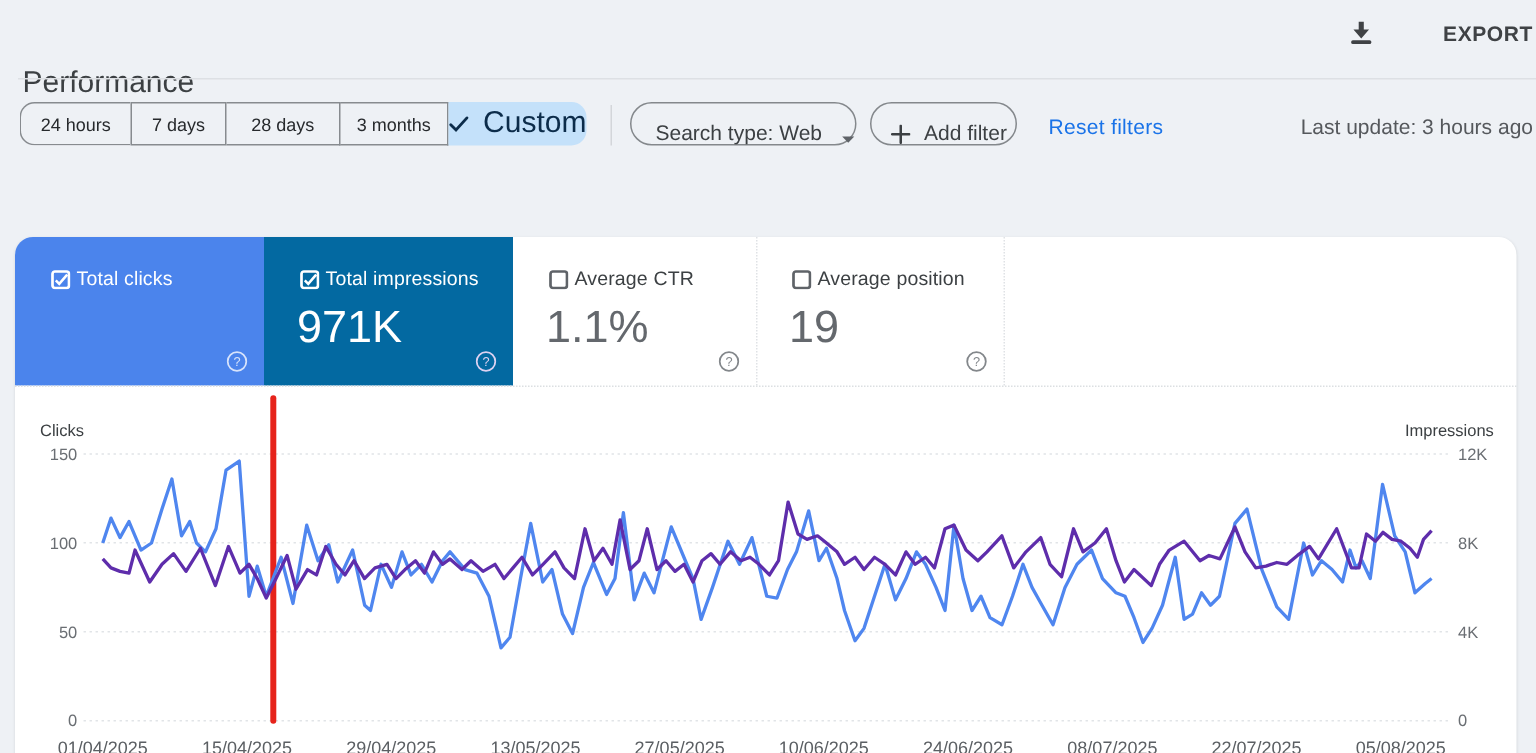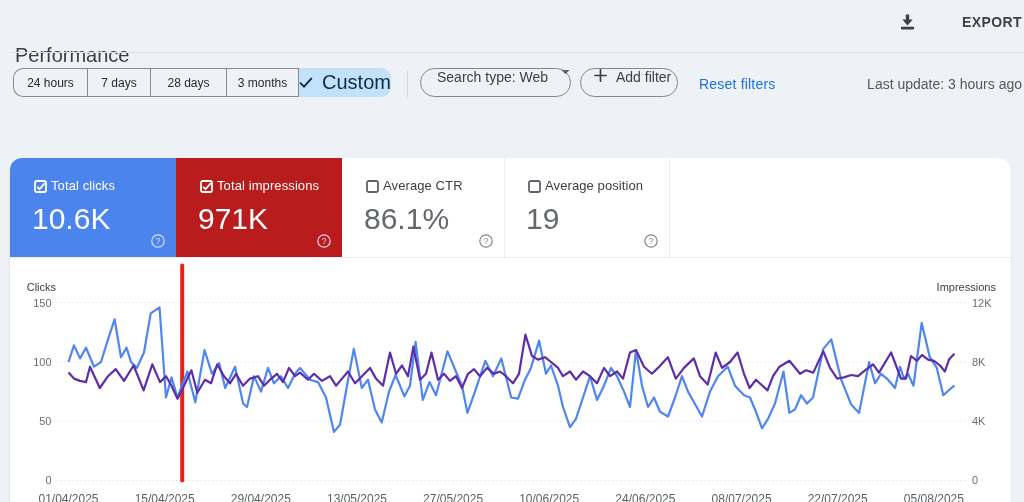--- a/index.html
+++ b/index.html
@@ -4,21 +4,21 @@
 <style>
 * { margin:0; padding:0; box-sizing:border-box; }
 html,body { width:1024px; height:502px; overflow:hidden; }
 body { background:#eef1f5; font-family:"Liberation Sans",sans-serif; position:relative; }
 .abs { position:absolute; }
 #title { left:15px; top:11px; font-size:20px; color:#3c4043;margin-top:33px; }
 #export { right:2px; top:14px; display:flex; align-items:center; color:#3f4245; font-size:14px; font-weight:bold; letter-spacing:.4px;gap:35px; }
 #hr1 { left:12px; top:52px; width:1012px; height:1px; background:#dde0e4; }
 
 .seg { top:68px; height:29px; border:1px solid #878b8f; background:transparent; display:flex; align-items:center; justify-content:center; font-size:12px; color:#272a2d; }
-.pill { white-space:nowrap; top:68px; height:29px; border:1px solid #84888c; border-radius:15px; display:flex; align-items:flex-start; font-size:14px; color:#3c4043; }
+.pill { white-space:nowrap; top:68px; height:29px; border:1px solid #84888c; border-radius:15px; display:flex; align-items:flex-end; font-size:14px; color:#3c4043; }
 #vdiv { left:407px; top:70px; width:1px; height:27px; background:#d3d6da; }
 #reset { left:699px; top:76px; font-size:14px; font-weight:400; color:#1a73e8; letter-spacing:.2px;}
 #lastupd { right:2px; top:76px; font-size:14px; color:#55585c; }
 
 #card { left:10px; top:120px; width:1001px; height:367px; background:#fff; border-radius:12px; box-shadow:0 1px 2px rgba(60,64,67,.15);margin-top:38px; }
 .tile { position:absolute; top:0; height:99px; }
 .tile .cb { position:absolute; left:24px; top:22px; width:13px; height:13px; border-radius:2px; }
 .tile .lbl { position:absolute; left:41px; top:20px; font-size:13px; font-weight:500; letter-spacing:.1px; }
 .tile .val { position:absolute; left:22px; top:46px; font-size:30px; line-height:30px; }
 .tile .help { position:absolute; right:11px; bottom:9px; width:14px; height:14px; }
@@ -59,44 +59,43 @@
 <div id="reset" class="abs">Reset filters</div>
 <div id="lastupd" class="abs">Last update: 3 hours ago</div>
 
 <div id="card" class="abs">
   <div class="tile" style="left:0;width:166px;background:#4b84ec;border-radius:12px 0 0 0;">
     <svg class="cb" viewBox="0 0 13 13">
         <rect x="1" y="1" width="11" height="11" rx="1.6" fill="none" stroke="#fff" stroke-width="1.8"></rect>
         <path d="M3.2 6.9 5.5 9.2 10.8 3.1" stroke="#fff" stroke-width="1.7" fill="none"></path>
       </svg>
     <div class="lbl" style="color:#fff;">Total clicks</div>
-    <div class="val" style="color:#fff;">10.6K</div>
     <svg class="help" viewBox="0 0 14 14">
         <circle cx="7" cy="7" r="6.2" fill="none" stroke="#d7e3fb" stroke-width="1.2"></circle>
         <text x="7" y="10" font-size="8.5" text-anchor="middle" fill="#d7e3fb" font-family="Liberation Sans">?</text>
       </svg>
   </div>
-  <div class="tile" style="left:166px;width:166px;background:#b91c1c;">
+  <div class="tile" style="left:166px;width:166px;background:#0369a1;">
     <svg class="cb" viewBox="0 0 13 13">
         <rect x="1" y="1" width="11" height="11" rx="1.6" fill="none" stroke="#fff" stroke-width="1.8"></rect>
         <path d="M3.2 6.9 5.5 9.2 10.8 3.1" stroke="#fff" stroke-width="1.7" fill="none"></path>
       </svg>
     <div class="lbl" style="color:#fff;">Total impressions</div>
     <div class="val" style="color:#fff;">971K</div>
     <svg class="help" viewBox="0 0 14 14">
         <circle cx="7" cy="7" r="6.2" fill="none" stroke="#ddd2f2" stroke-width="1.2"></circle>
         <text x="7" y="10" font-size="8.5" text-anchor="middle" fill="#ddd2f2" font-family="Liberation Sans">?</text>
       </svg>
   </div>
   <div class="tile" style="left:332px;width:162px;">
     <svg class="cb" viewBox="0 0 13 13">
         <rect x="1" y="1" width="11" height="11" rx="1.6" fill="none" stroke="#5f6368" stroke-width="1.8"></rect>
       </svg>
     <div class="lbl" style="color:#3c4043;">Average CTR</div>
-    <div class="val" style="color:#64686d;">86.1%</div>
+    <div class="val" style="color:#64686d;">1.1%</div>
     <svg class="help" viewBox="0 0 14 14">
         <circle cx="7" cy="7" r="6.2" fill="none" stroke="#83878b" stroke-width="1.2"></circle>
         <text x="7" y="10" font-size="8.5" text-anchor="middle" fill="#83878b" font-family="Liberation Sans">?</text>
       </svg>
   </div>
   <div class="tile" style="left:494px;width:165px;">
     <svg class="cb" viewBox="0 0 13 13">
         <rect x="1" y="1" width="11" height="11" rx="1.6" fill="none" stroke="#5f6368" stroke-width="1.8"></rect>
       </svg>
     <div class="lbl" style="color:#3c4043;text-align:right;">Average position</div>

